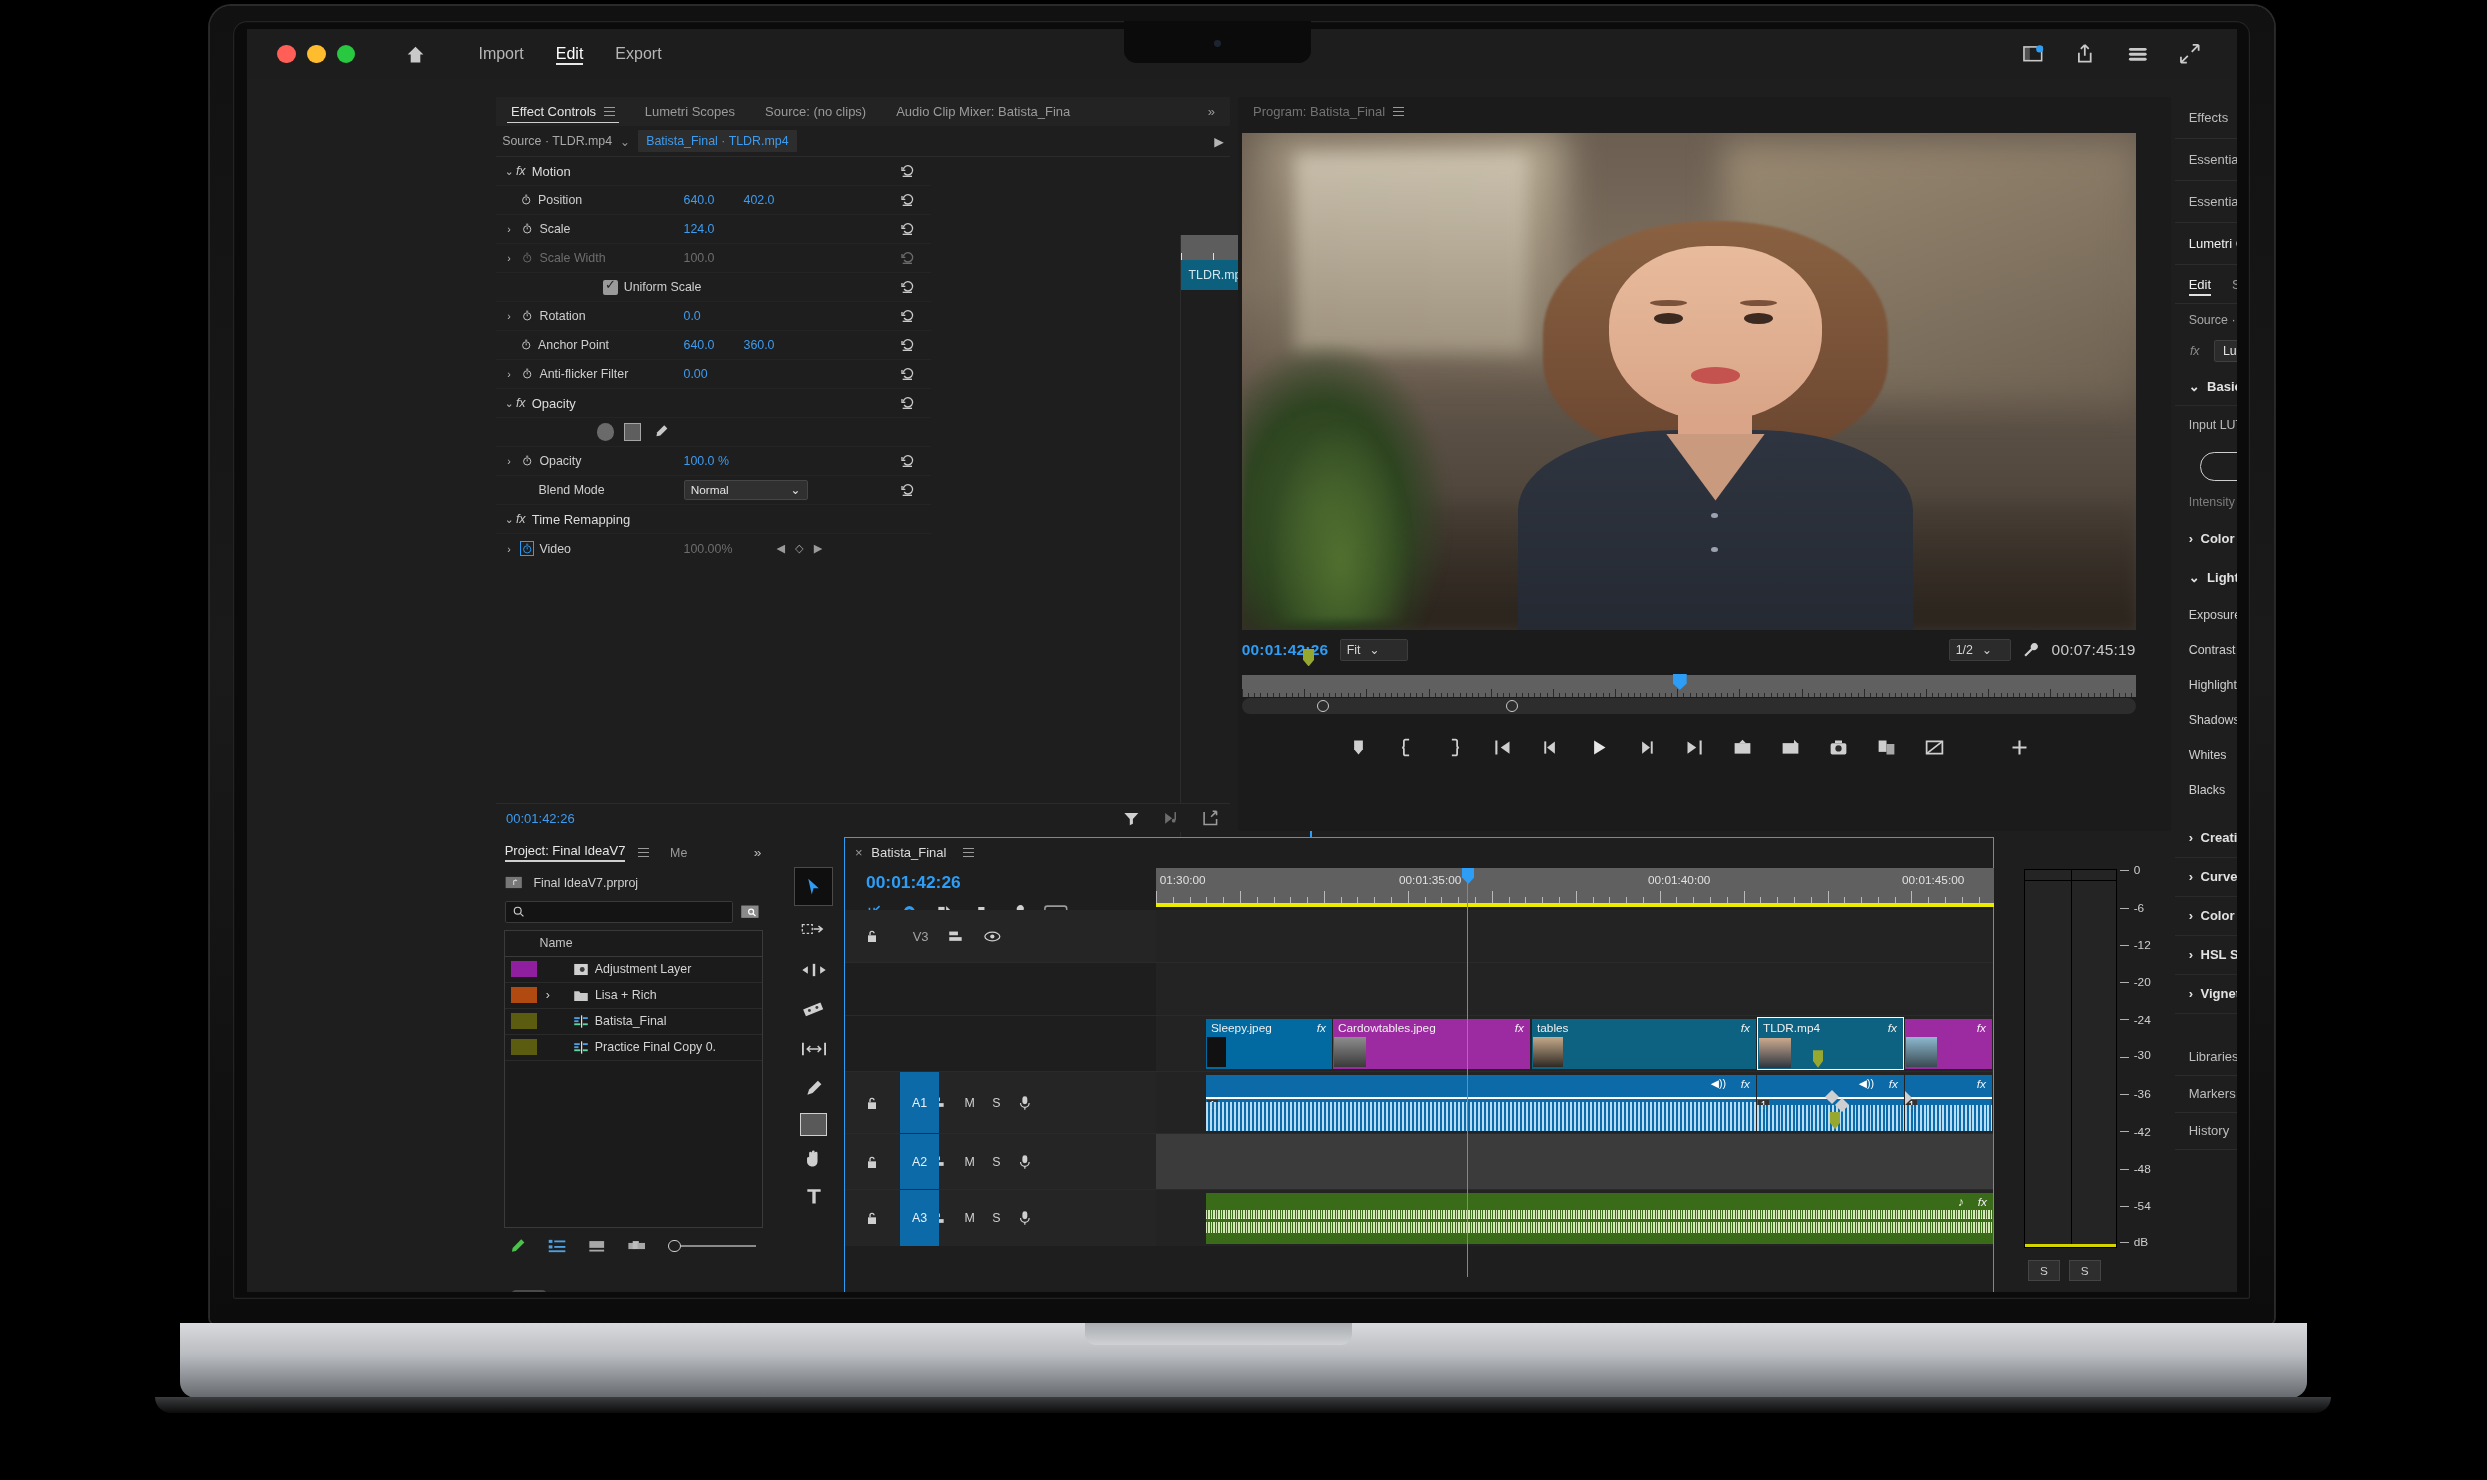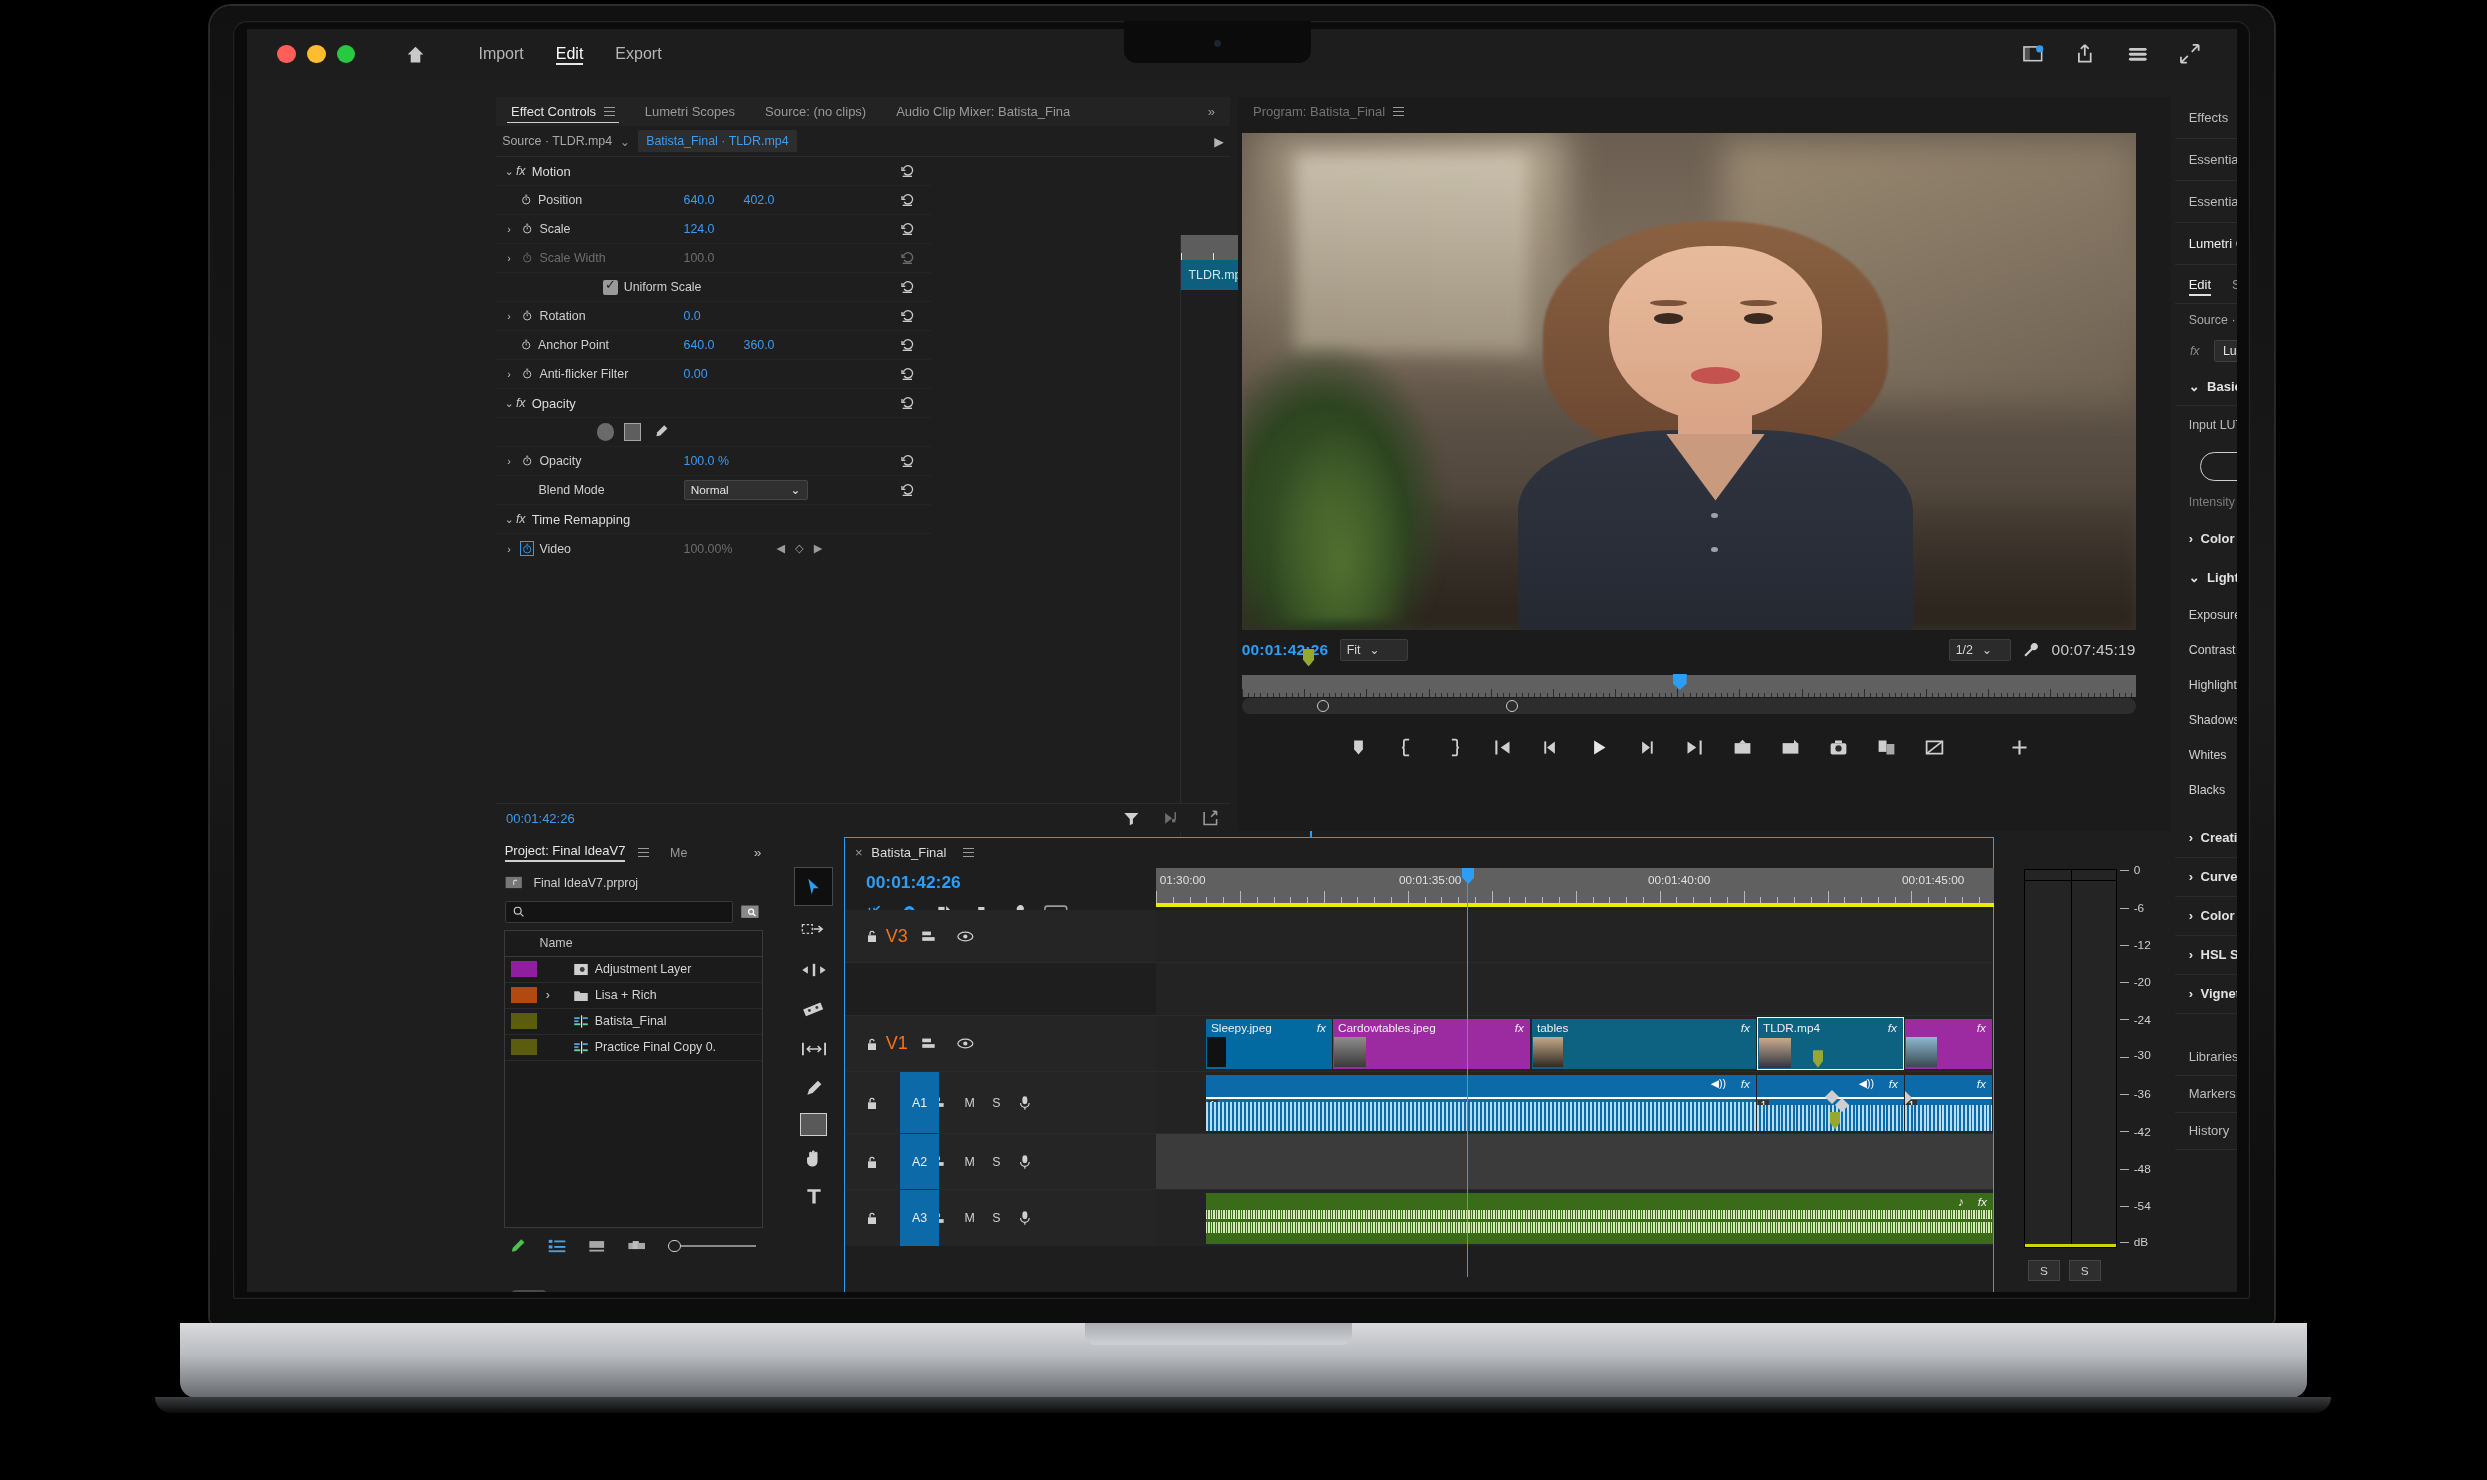--- a/index.html
+++ b/index.html
@@ -219,21 +219,21 @@
   .tt{ width:18.7px;height:18.7px;}
   #tl-ruler{ position:absolute; left:311px; top:30px; width:838px; height:35px;
       background:#606060; }
   .rulerlab{ position:absolute; top:5px; color:#e0e0e0; font-size:11.8px;}
   #tl-yellow{ position:absolute; left:311px; top:65px; width:838px; height:4.4px; background:#ecec00;}
   #tracks{ position:absolute; left:0; top:72px; width:1148px; height:367px;}
   .trk{ position:relative; border-bottom:0.6px solid #2a2a2a; }
   .thead{ position:absolute; left:0; top:0; width:311px; height:100%; background:#252525;
       display:flex; align-items:center; }
   .lock{ width:16px;height:16px; margin-left:18.7px;}
-  .tname{ color:#f97316; font-size:18px; margin-left:6px; width:27px;}
+  .tname{ color:#a3a3a3; font-size:13px; margin-left:33px; width:27px;}
   .tbtns{ display:flex; align-items:center; gap:17.4px; margin-left:8.7px;}
   .abadge{ position:absolute; left:55px; top:0; bottom:0; width:39px; background:#0d6aa8;
       display:flex; align-items:center; justify-content:center; color:#e7f1f8; font-size:12.4px;}
   .tarea{ position:absolute; left:311px; right:0; top:0; bottom:0; background:#232323;}
   .clip{ position:absolute; top:2.5px; bottom:2.5px; overflow:hidden; }
   .clip .cl-label{ position:absolute; left:5px; top:2.5px; color:#f0f0f0; font-size:11.8px;}
   .clip .cl-fx{ position:absolute; right:6.2px; top:2.5px; color:#f0f0f0; font-size:11.8px; font-style:italic;}
   #playhead{ position:absolute; left:622px; top:30px; width:1.2px; height:409px;
       background:#2e9df5; z-index:20;}
   #playhead-head{ position:absolute; left:617px; top:30px; width:12.4px; height:16px;
@@ -1264,37 +1264,20 @@
             </span>
           </div>
           <div class="tarea" style="background:#232323"></div>
         </div>
 
         <div class="trk" style="height:53px">
           <div class="tarea" style="background:#232323"></div>
         </div>
 
         <div class="trk" style="height:56px">
-          <div class="thead">
-            <svg class="lock" viewBox="0 0 24 24">
-                <rect x="6" y="11" width="12" height="10" fill="#cfcfcf"></rect>
-                <path d="M9 11V8a3 3 0 0 1 6 0" fill="none" stroke="#cfcfcf" stroke-width="2"></path>
-              </svg>
-            <span class="tname">V1</span>
-            <span class="tbtns">
-              <svg width="17.4" height="15" viewBox="0 0 28 24">
-                  <rect x="2" y="4" width="14" height="6" fill="#cfcfcf"></rect>
-                  <rect x="2" y="13" width="20" height="6" fill="#cfcfcf"></rect>
-                </svg>
-              <svg width="18.7" height="15" viewBox="0 0 30 24">
-                  <ellipse cx="15" cy="12" rx="12" ry="7" fill="none" stroke="#cfcfcf" stroke-width="2"></ellipse>
-                  <circle cx="15" cy="12" r="3.4" fill="#cfcfcf"></circle>
-                </svg>
-            </span>
-          </div>
           <div class="tarea">
             <div class="clip" style="left:50px;width:126px;background:#0369a1">
               <span class="cl-label">Sleepy.jpeg</span>
               <span class="cl-fx">fx</span>
               <span style="position:absolute;left:1.2px;bottom:1.2px;width:18.7px;height:30px;background:#111"></span>
             </div>
             <div class="clip" style="left:177px;width:197px;background:#9c2aa0">
               <span class="cl-label">Cardowtables.jpeg</span>
               <span class="cl-fx">fx</span>
               <span style="position:absolute;left:1.2px;bottom:1.2px;width:32px;height:30px;background:linear-gradient(180deg,#8d8d8d,#3a3a3a)"></span>

